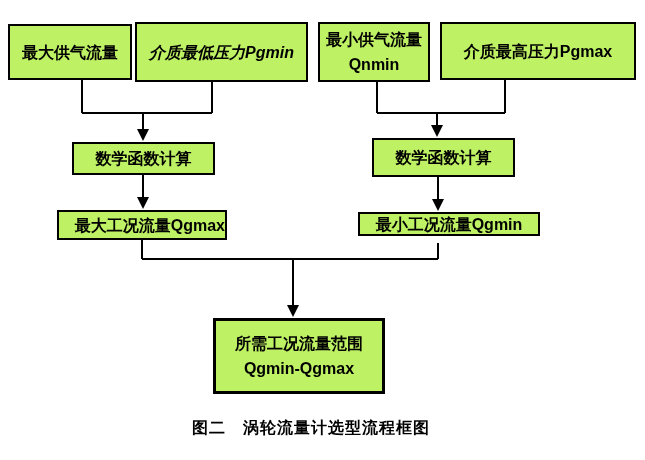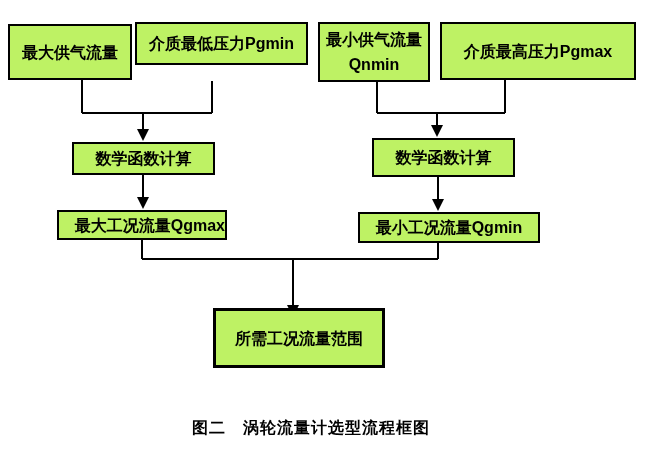--- a/index.html
+++ b/index.html
@@ -87,21 +87,21 @@
       <path d="M142 259 H438"></path>
       <path d="M293 259 V306"></path>
       <polygon points="287,305 299,305 293,317"></polygon>
     </g>
   </svg>
 
   <div class="node" style="left:8px; top:24px; width:124px; height:56px;">
     <span class="ln">最大供气流量</span>
   </div>
 
-  <div class="node" style="left:135px; top:22px; width:173px; height:43px;">
+  <div class="node" style="left:135px; top:22px; width:173px; height:60px;font-style:italic;">
     <span class="ln">介质最低压力Pgmin</span>
   </div>
 
   <div class="node" style="left:318px; top:22px; width:112px; height:60px;">
     <span class="ln">最小供气流量</span>
     <span class="ln">Qnmin</span>
   </div>
 
   <div class="node" style="left:440px; top:22px; width:196px; height:58px;">
     <span class="ln">介质最高压力Pgmax</span>
@@ -112,23 +112,24 @@
   </div>
 
   <div class="node" style="left:372px; top:138px; width:143px; height:39px;">
     <span class="ln">数学函数计算</span>
   </div>
 
   <div class="node" style="left:57px; top:210px; width:170px; height:30px;align-items:flex-end;">
     <span class="ln">最大工况流量Qgmax</span>
   </div>
 
-  <div class="node" style="left:358px; top:212px; width:182px; height:31px;">
+  <div class="node" style="left:358px; top:212px; width:182px; height:24px;">
     <span class="ln">最小工况流量Qgmin</span>
   </div>
 
-  <div class="node node-thick" style="left:213px; top:308px; width:172px; height:60px;">
+  <div class="node node-thick" style="left:213px; top:318px; width:172px; height:76px;">
     <span class="ln">所需工况流量范围</span>
+    <span class="ln">Qgmin-Qgmax</span>
   </div>
 
   <div class="caption">图二　涡轮流量计选型流程框图</div>
 
 </div>
 
 </body></html>

